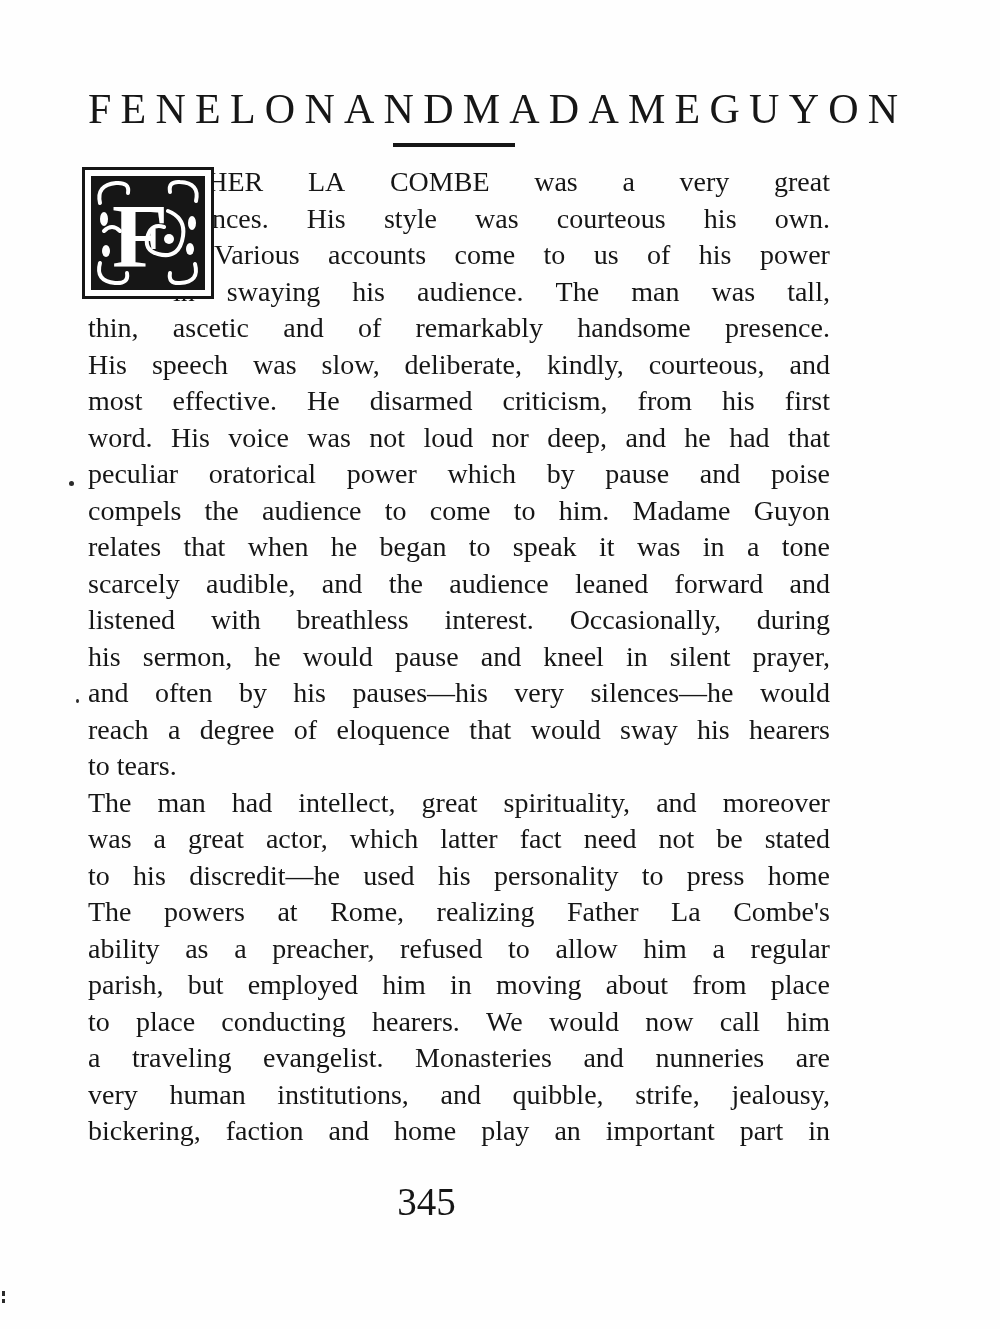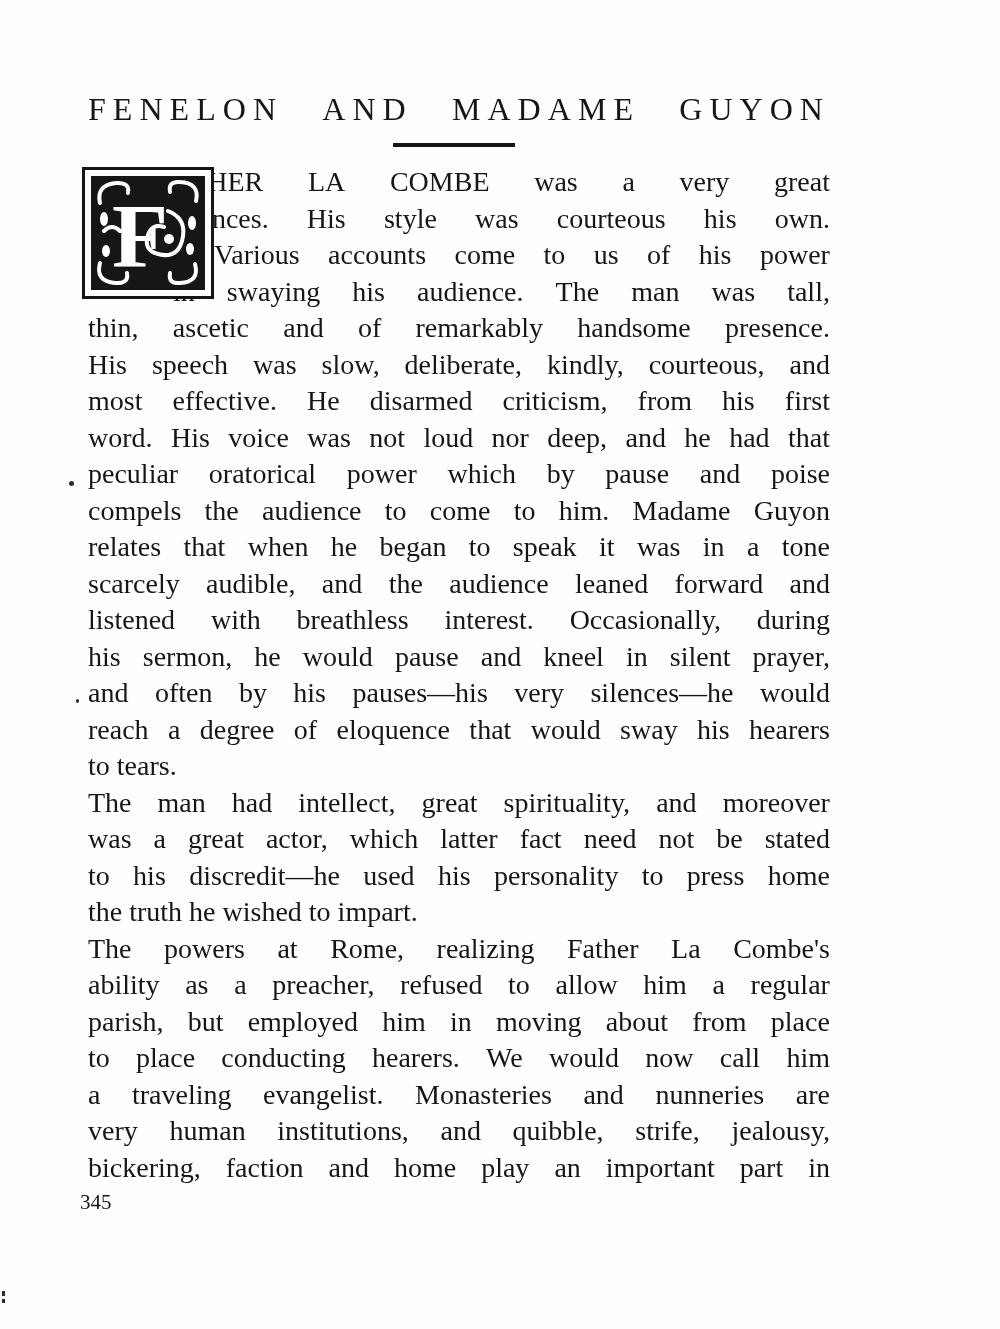--- a/index.html
+++ b/index.html
@@ -7,39 +7,39 @@
     position:relative;
     width:1000px;height:1329px;
     background:#fefefe;
     color:#161616;
     font-family:"Liberation Serif", serif;
     overflow:hidden;
   }
   .running-head{
     position:absolute;top:90px;left:88px;width:742px;
     display:flex;justify-content:space-between;
-    font-size:32px;line-height:38px;letter-spacing:0.22em;
+    font-size:42px;line-height:38px;letter-spacing:0.22em;
     white-space:nowrap;
   }
   .head-rule{
     position:absolute;top:143px;left:393px;width:122px;height:4px;
     background:#161616;
   }
   .textblock{
     position:absolute;top:164px;left:88px;width:742px;
     font-size:28px;line-height:36.5px;
   }
   .para{position:relative;}
   .dropcap{position:absolute;left:-6px;top:3px;width:132px;height:132px;}
   .beside{margin-left:85px;}
   .jline{display:flex;justify-content:space-between;height:36.5px;white-space:nowrap;}
   .plainline{height:36.5px;}
   .page-number{
-    position:absolute;top:1184px;left:80px;width:677px;
-    text-align:left;font-size:21px;line-height:36px;
+    position:absolute;top:1184px;left:88px;width:677px;
+    text-align:center;font-size:39px;line-height:36px;
   }
   .speck{position:absolute;background:#2a2a2a;border-radius:50%;}
   .speck-a{left:69px;top:481px;width:5px;height:5px;}
   .speck-b{left:76px;top:699px;width:3px;height:4px;}
   .speck-c{left:2px;top:1291px;width:3px;height:5px;border-radius:0;}
   .speck-d{left:2px;top:1299px;width:3px;height:4px;border-radius:0;}
 </style>
 </head>
 <body>
 
@@ -285,21 +285,20 @@
             <span>his</span>
             <span>discredit—he</span>
             <span>used</span>
             <span>his</span>
             <span>personality</span>
             <span>to</span>
             <span>press</span>
             <span>home</span>
           </div>
         </div>
-      <div class="plainline">the truth he wished to impart.</div>
     </div>
 
     <div class="para">
       <div>
           <div class="jline">
             <span>The</span>
             <span>powers</span>
             <span>at</span>
             <span>Rome,</span>
             <span>realizing</span>

